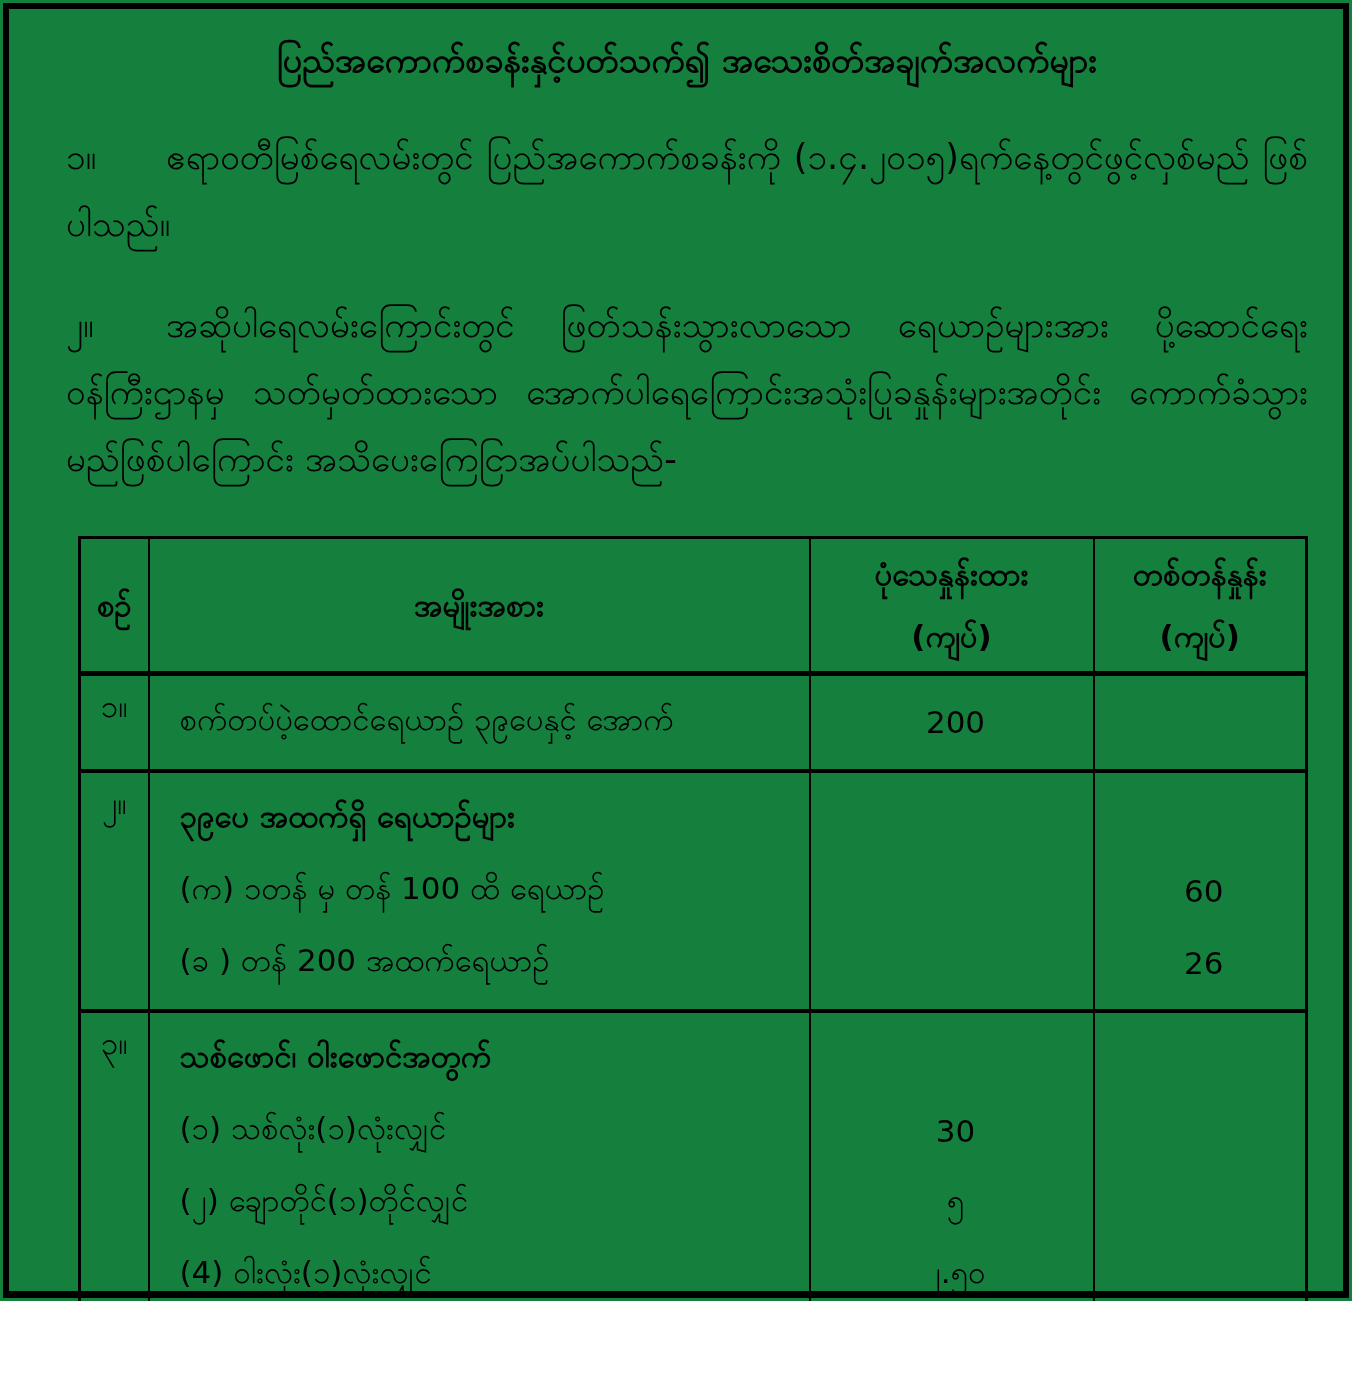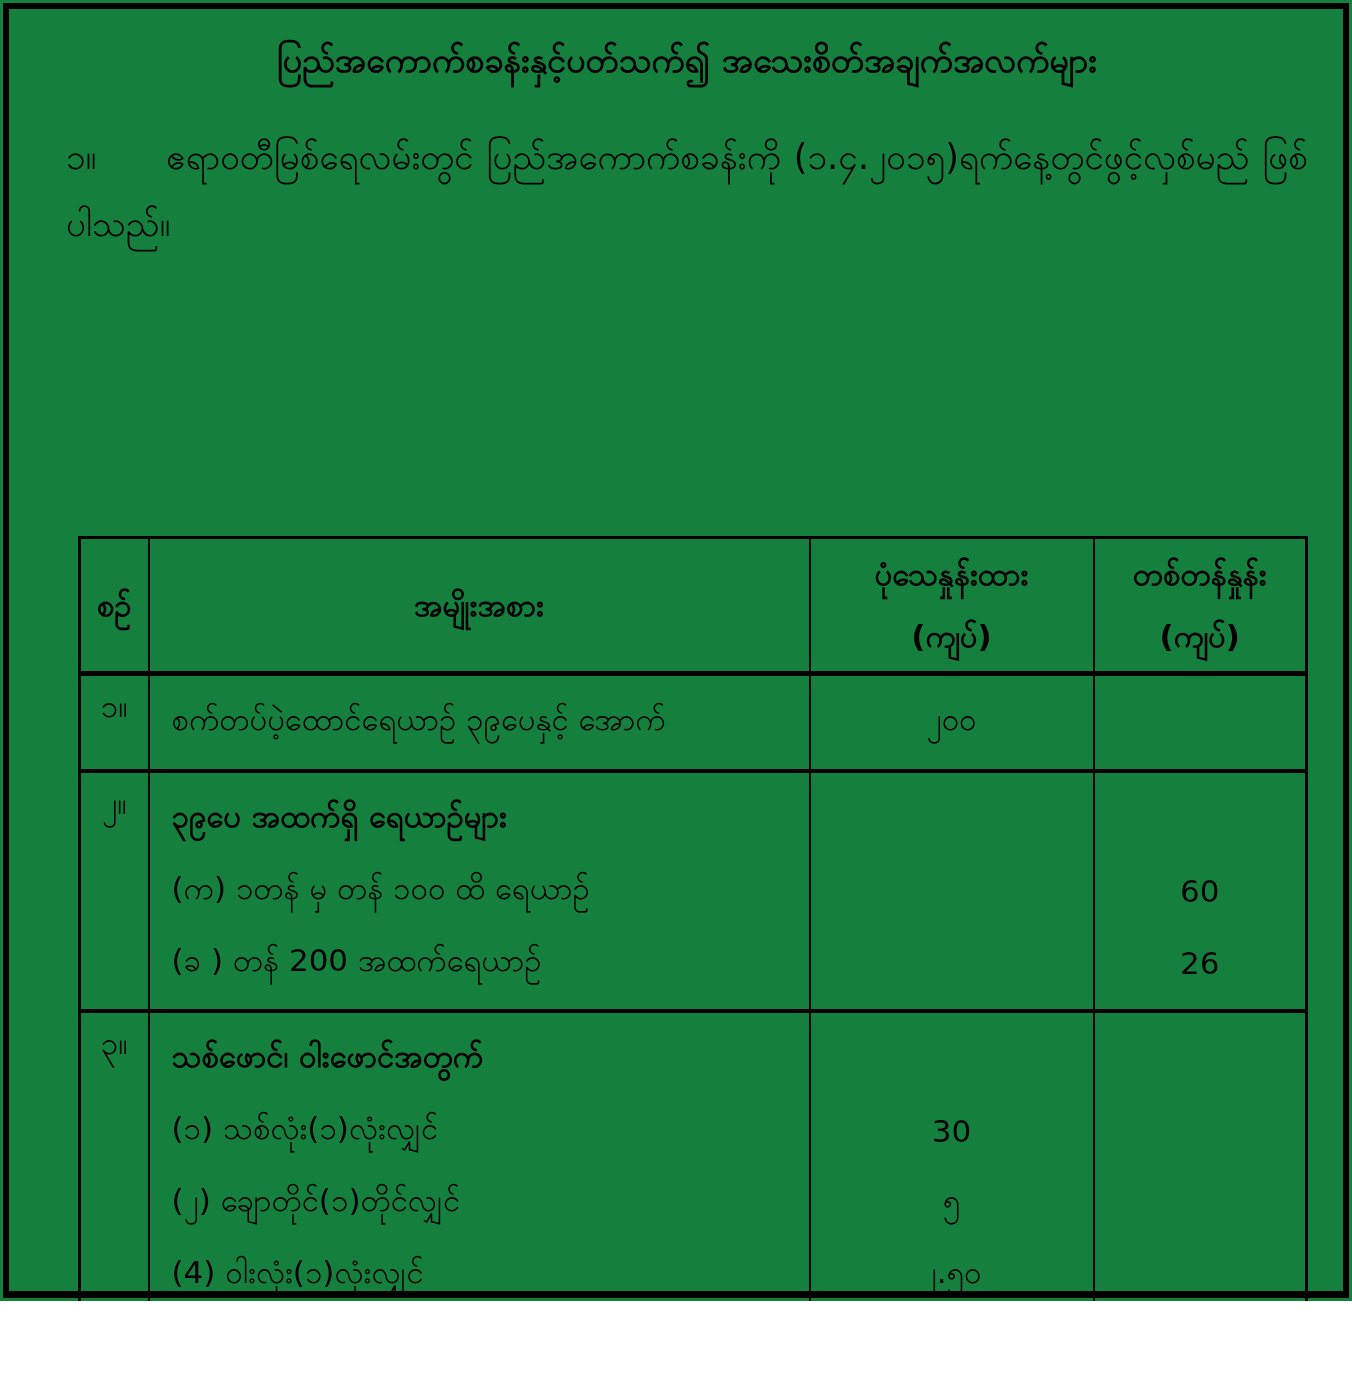--- a/index.html
+++ b/index.html
@@ -82,37 +82,41 @@
     padding: 10px 0 0 0;
   }
   tr.row-1 td { height: 97px; }
   tr.row-2 td { height: 240px; }
   tr.row-3 td { height: 284px; }
   td.c-no { text-align: center; padding-top: 14px; }
   .line {
     height: 72px;
     display: flex;
     align-items: center;
+    margin-left: 8px;
   }
   td.c-type .line { justify-content: flex-start; padding-left: 22px; padding-right: 8px; }
   td.c-rate .line { justify-content: center; }
   .bold { font-weight: bold; }
 </style>
 </head>
 <body>
 
 <div class="page">
   <div class="frame"></div>
 
   <div class="doc-title">ပြည်အကောက်စခန်းနှင့်ပတ်သက်၍ အသေးစိတ်အချက်အလက်များ</div>
 
   <div class="para para-1">
     <span class="para-num">၁။</span><span>ဧရာဝတီမြစ်ရေလမ်းတွင် ပြည်အကောက်စခန်းကို (၁.၄.၂၀၁၅)ရက်နေ့တွင်ဖွင့်လှစ်မည် ဖြစ်ပါသည်။</span>
   </div>
 
+  <div class="para para-2">
+    <span class="para-num">၂။</span><span>အဆိုပါရေလမ်းကြောင်းတွင် ဖြတ်သန်းသွားလာသော ရေယာဉ်များအား ပို့ဆောင်ရေး ဝန်ကြီးဌာနမှ သတ်မှတ်ထားသော အောက်ပါရေကြောင်းအသုံးပြုခနှုန်းများအတိုင်း ကောက်ခံသွားမည်ဖြစ်ပါကြောင်း အသိပေးကြေငြာအပ်ပါသည်-</span>
+  </div>
 
   <table class="rates">
     <colgroup>
       <col class="c1">
         <col class="c2">
         <col class="c3">
         <col class="c4">
     </colgroup>
     <thead>
       <tr>
@@ -132,31 +136,31 @@
         </th>
       </tr>
     </thead>
     <tbody>
       <tr class="row-1">
         <td class="c-no">၁။</td>
         <td class="c-type">
           <div class="line">စက်တပ်ပဲ့ထောင်ရေယာဉ် ၃၉ပေနှင့် အောက်</div>
         </td>
         <td class="c-rate">
-          <div class="line">၂၀၀</div>
+          <div class="line">200</div>
         </td>
         <td class="c-rate">
           <div class="line"></div>
         </td>
       </tr>
       <tr class="row-2">
         <td class="c-no">၂။</td>
         <td class="c-type">
           <div class="line bold">၃၉ပေ အထက်ရှိ ရေယာဉ်များ</div>
-          <div class="line">(က) ၁တန် မှ တန် ၁၀၀ ထိ ရေယာဉ်</div>
+          <div class="line">(က) ၁တန် မှ တန် 100 ထိ ရေယာဉ်</div>
           <div class="line">(ခ ) တန် 200 အထက်ရေယာဉ်</div>
         </td>
         <td class="c-rate">
           <div class="line"></div>
           <div class="line"></div>
           <div class="line"></div>
         </td>
         <td class="c-rate">
           <div class="line"></div>
           <div class="line">60</div>

